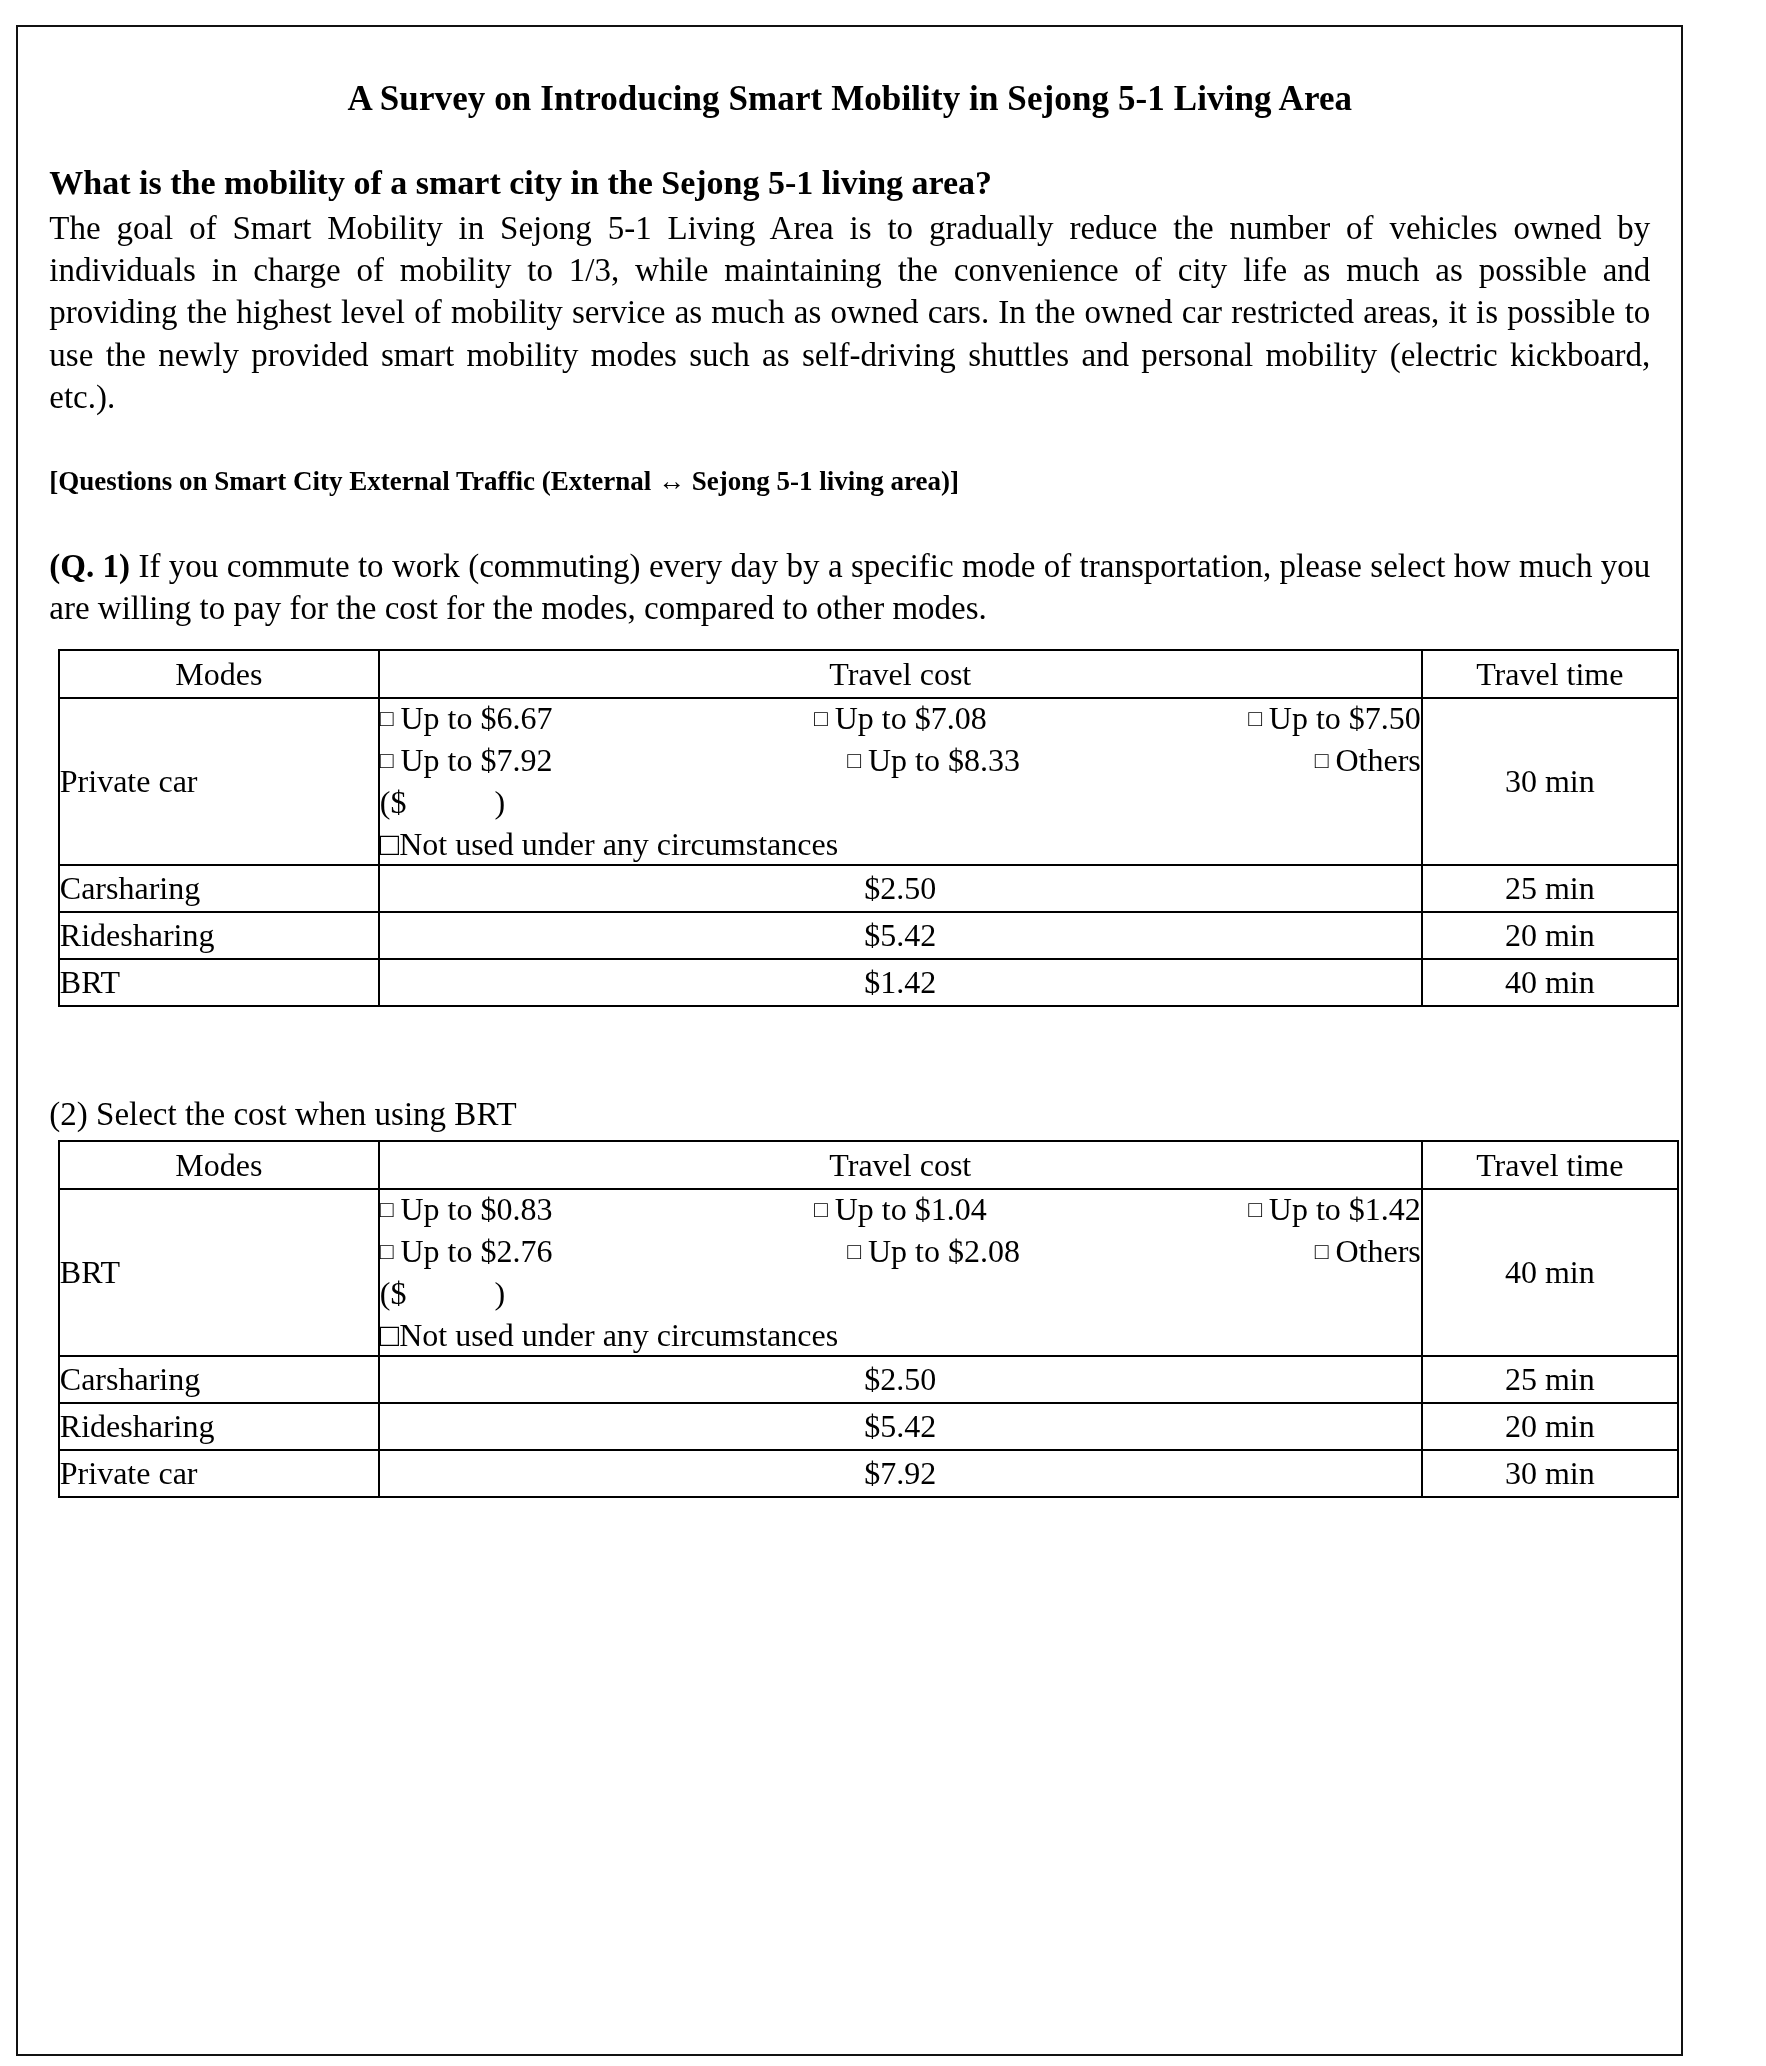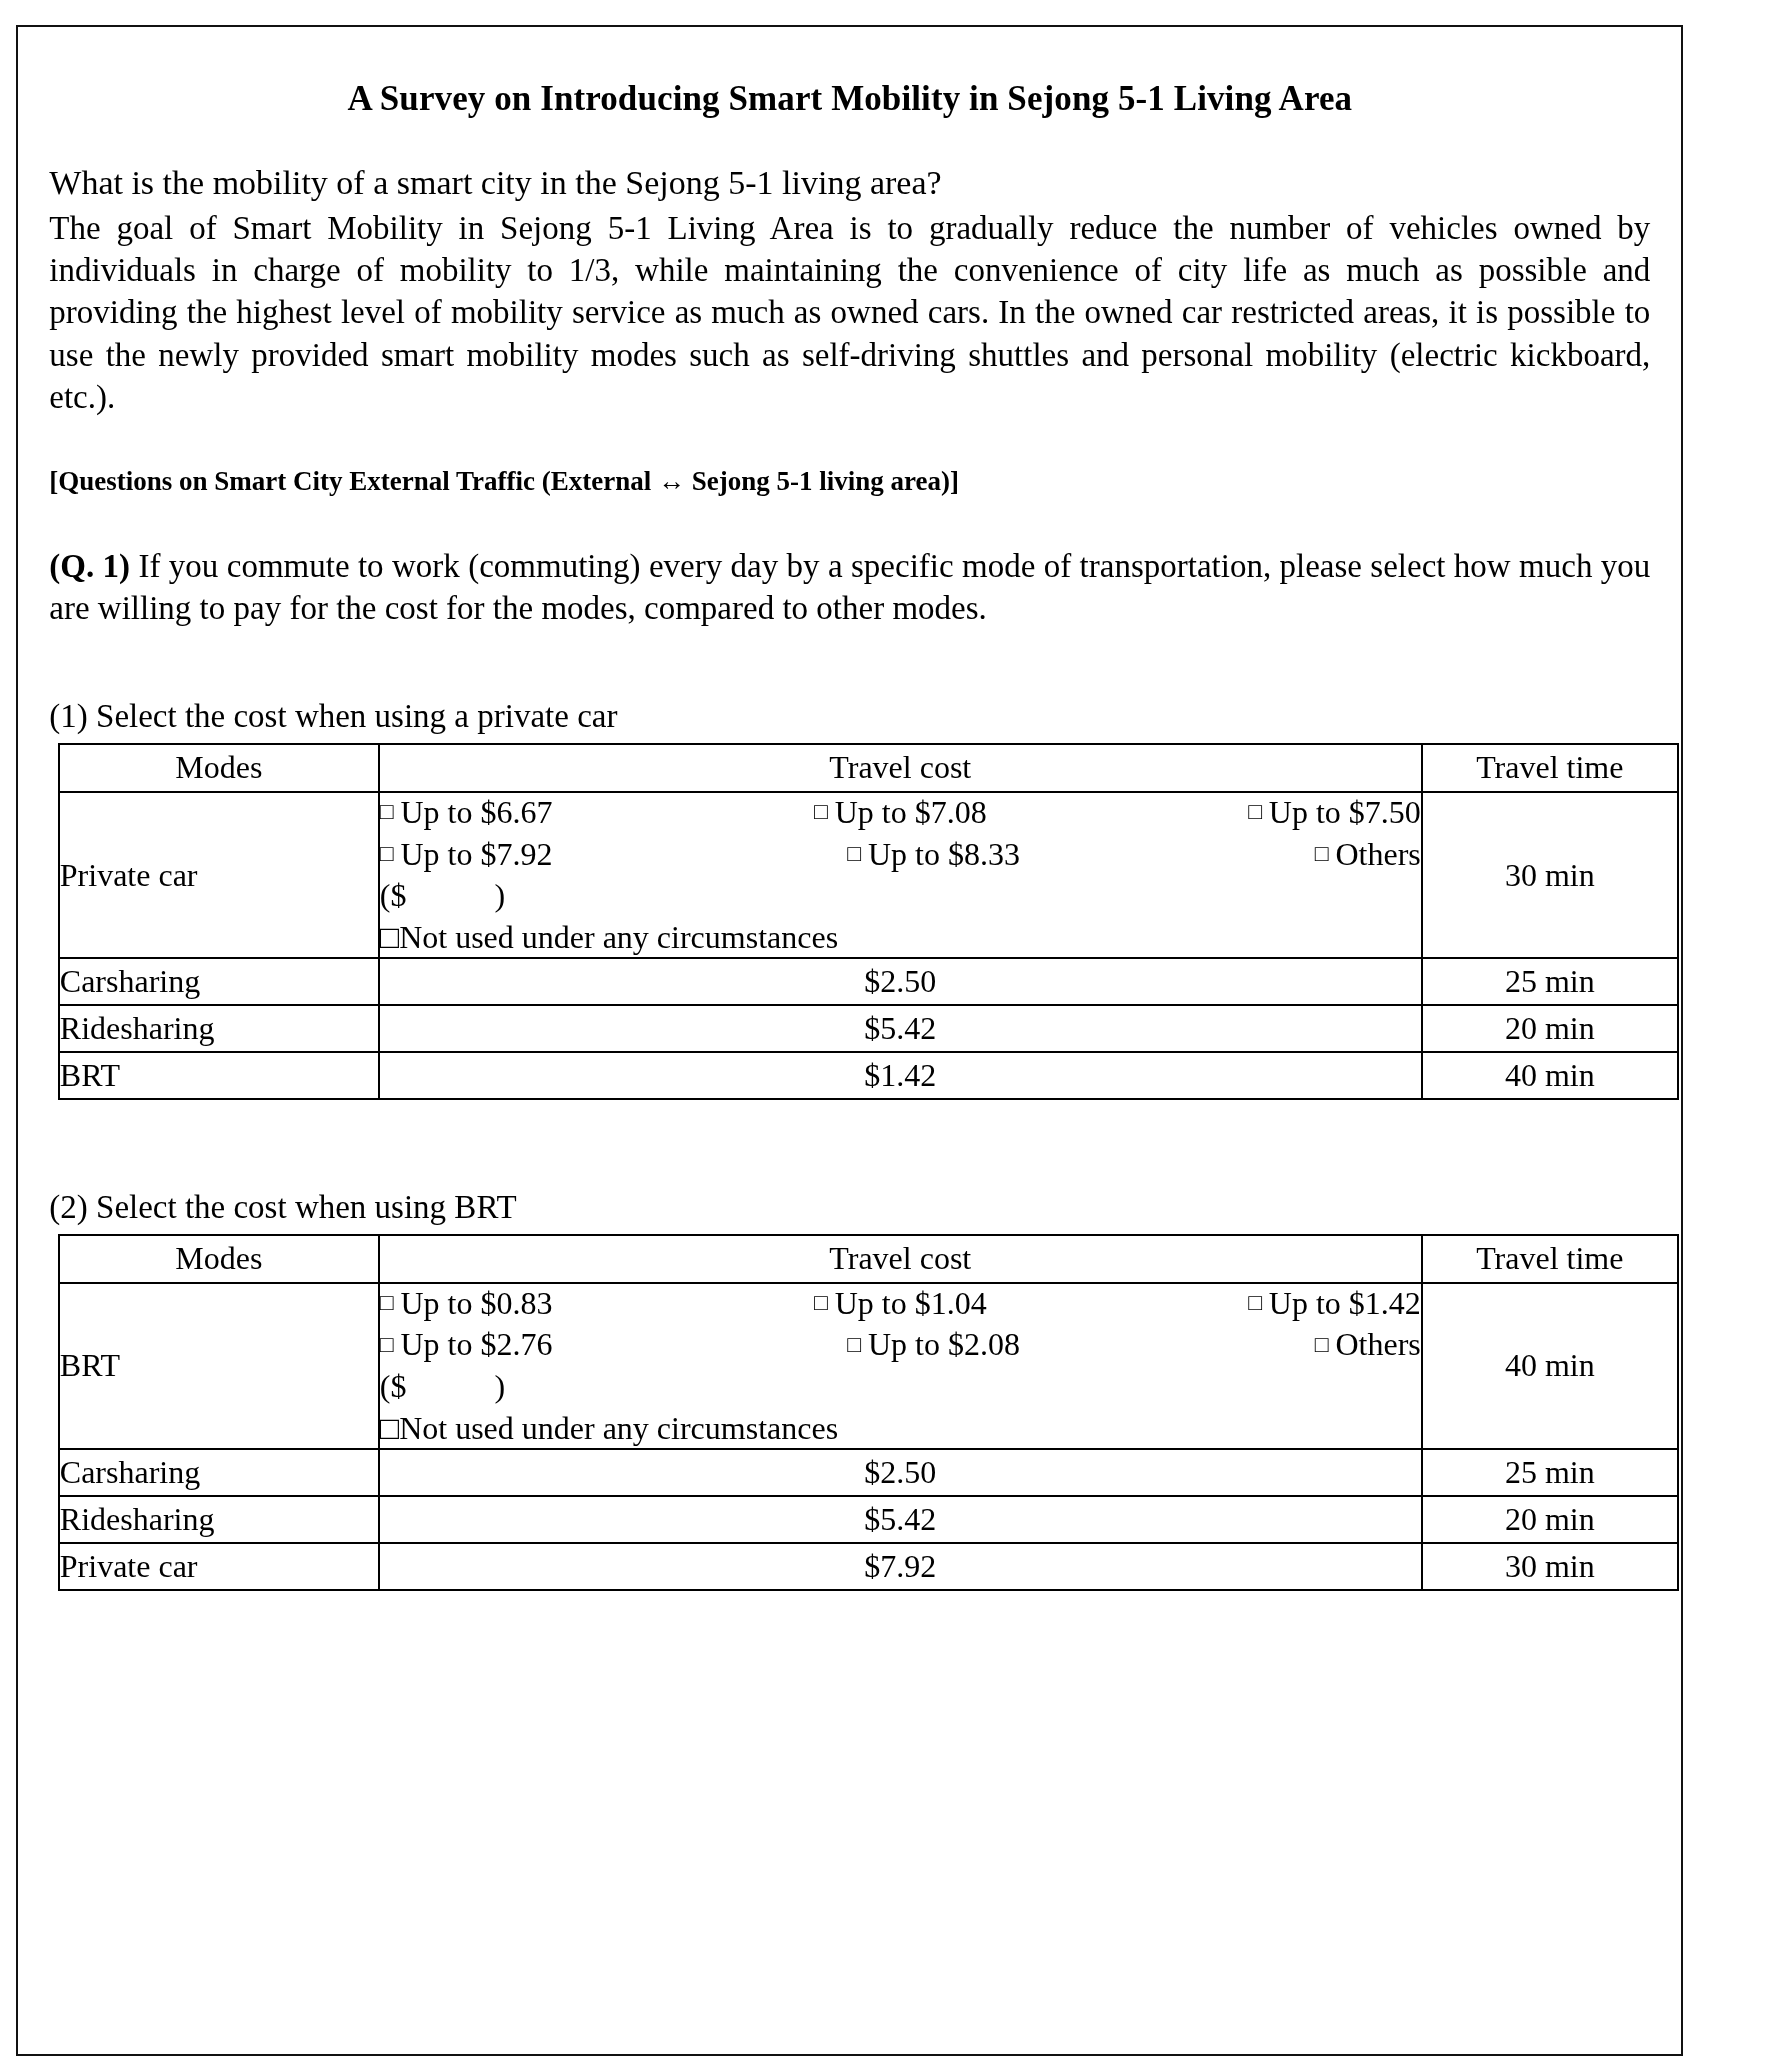--- a/index.html
+++ b/index.html
@@ -38,21 +38,21 @@
   .doc-title {
     text-align: center;
     font-weight: bold;
     font-size: 35px;
     line-height: 1.18;
     margin: 20px 0 0 0;
     letter-spacing: 0.1px;
   }
 
   .section-q {
-    font-weight: normal;
+    font-weight: bold;
     font-size: 34px;
     line-height: 1.2;
     margin: 44px 0 0 0;
   }
 
   .para {
     font-size: 33px;
     line-height: 1.28;
     text-align: justify;
     text-justify: inter-word;
@@ -174,21 +174,20 @@
 
     <p class="section-q">What is the mobility of a smart city in the Sejong 5-1 living area?</p>
 
     <p class="para">The goal of Smart Mobility in Sejong 5-1 Living Area is to gradually reduce the number of vehicles owned by individuals in charge of mobility to 1/3, while maintaining the convenience of city life as much as possible and providing the highest level of mobility service as much as owned cars. In the owned car restricted areas, it is possible to use the newly provided smart mobility modes such as self-driving shuttles and personal mobility (electric kickboard, etc.).</p>
 
     <p class="bracket-head">[Questions on Smart City External Traffic (External ↔ Sejong 5-1 living area)]</p>
 
     <p class="question"><b>(Q. 1)</b><span> If you commute to work (commuting) every day by a specific mode of transportation, please select how much you are willing to pay for the cost for the modes, compared to other modes.</span></p>
 
     <div class="gap-small"></div>
-    <p class="sub-label">(1) Select the cost when using a private car</p>
 
     <table class="survey">
       <colgroup>
         <col class="c-mode">
           <col class="c-cost">
           <col class="c-time">
       </colgroup>
       <thead>
         <tr>
           <th>Modes</th>

